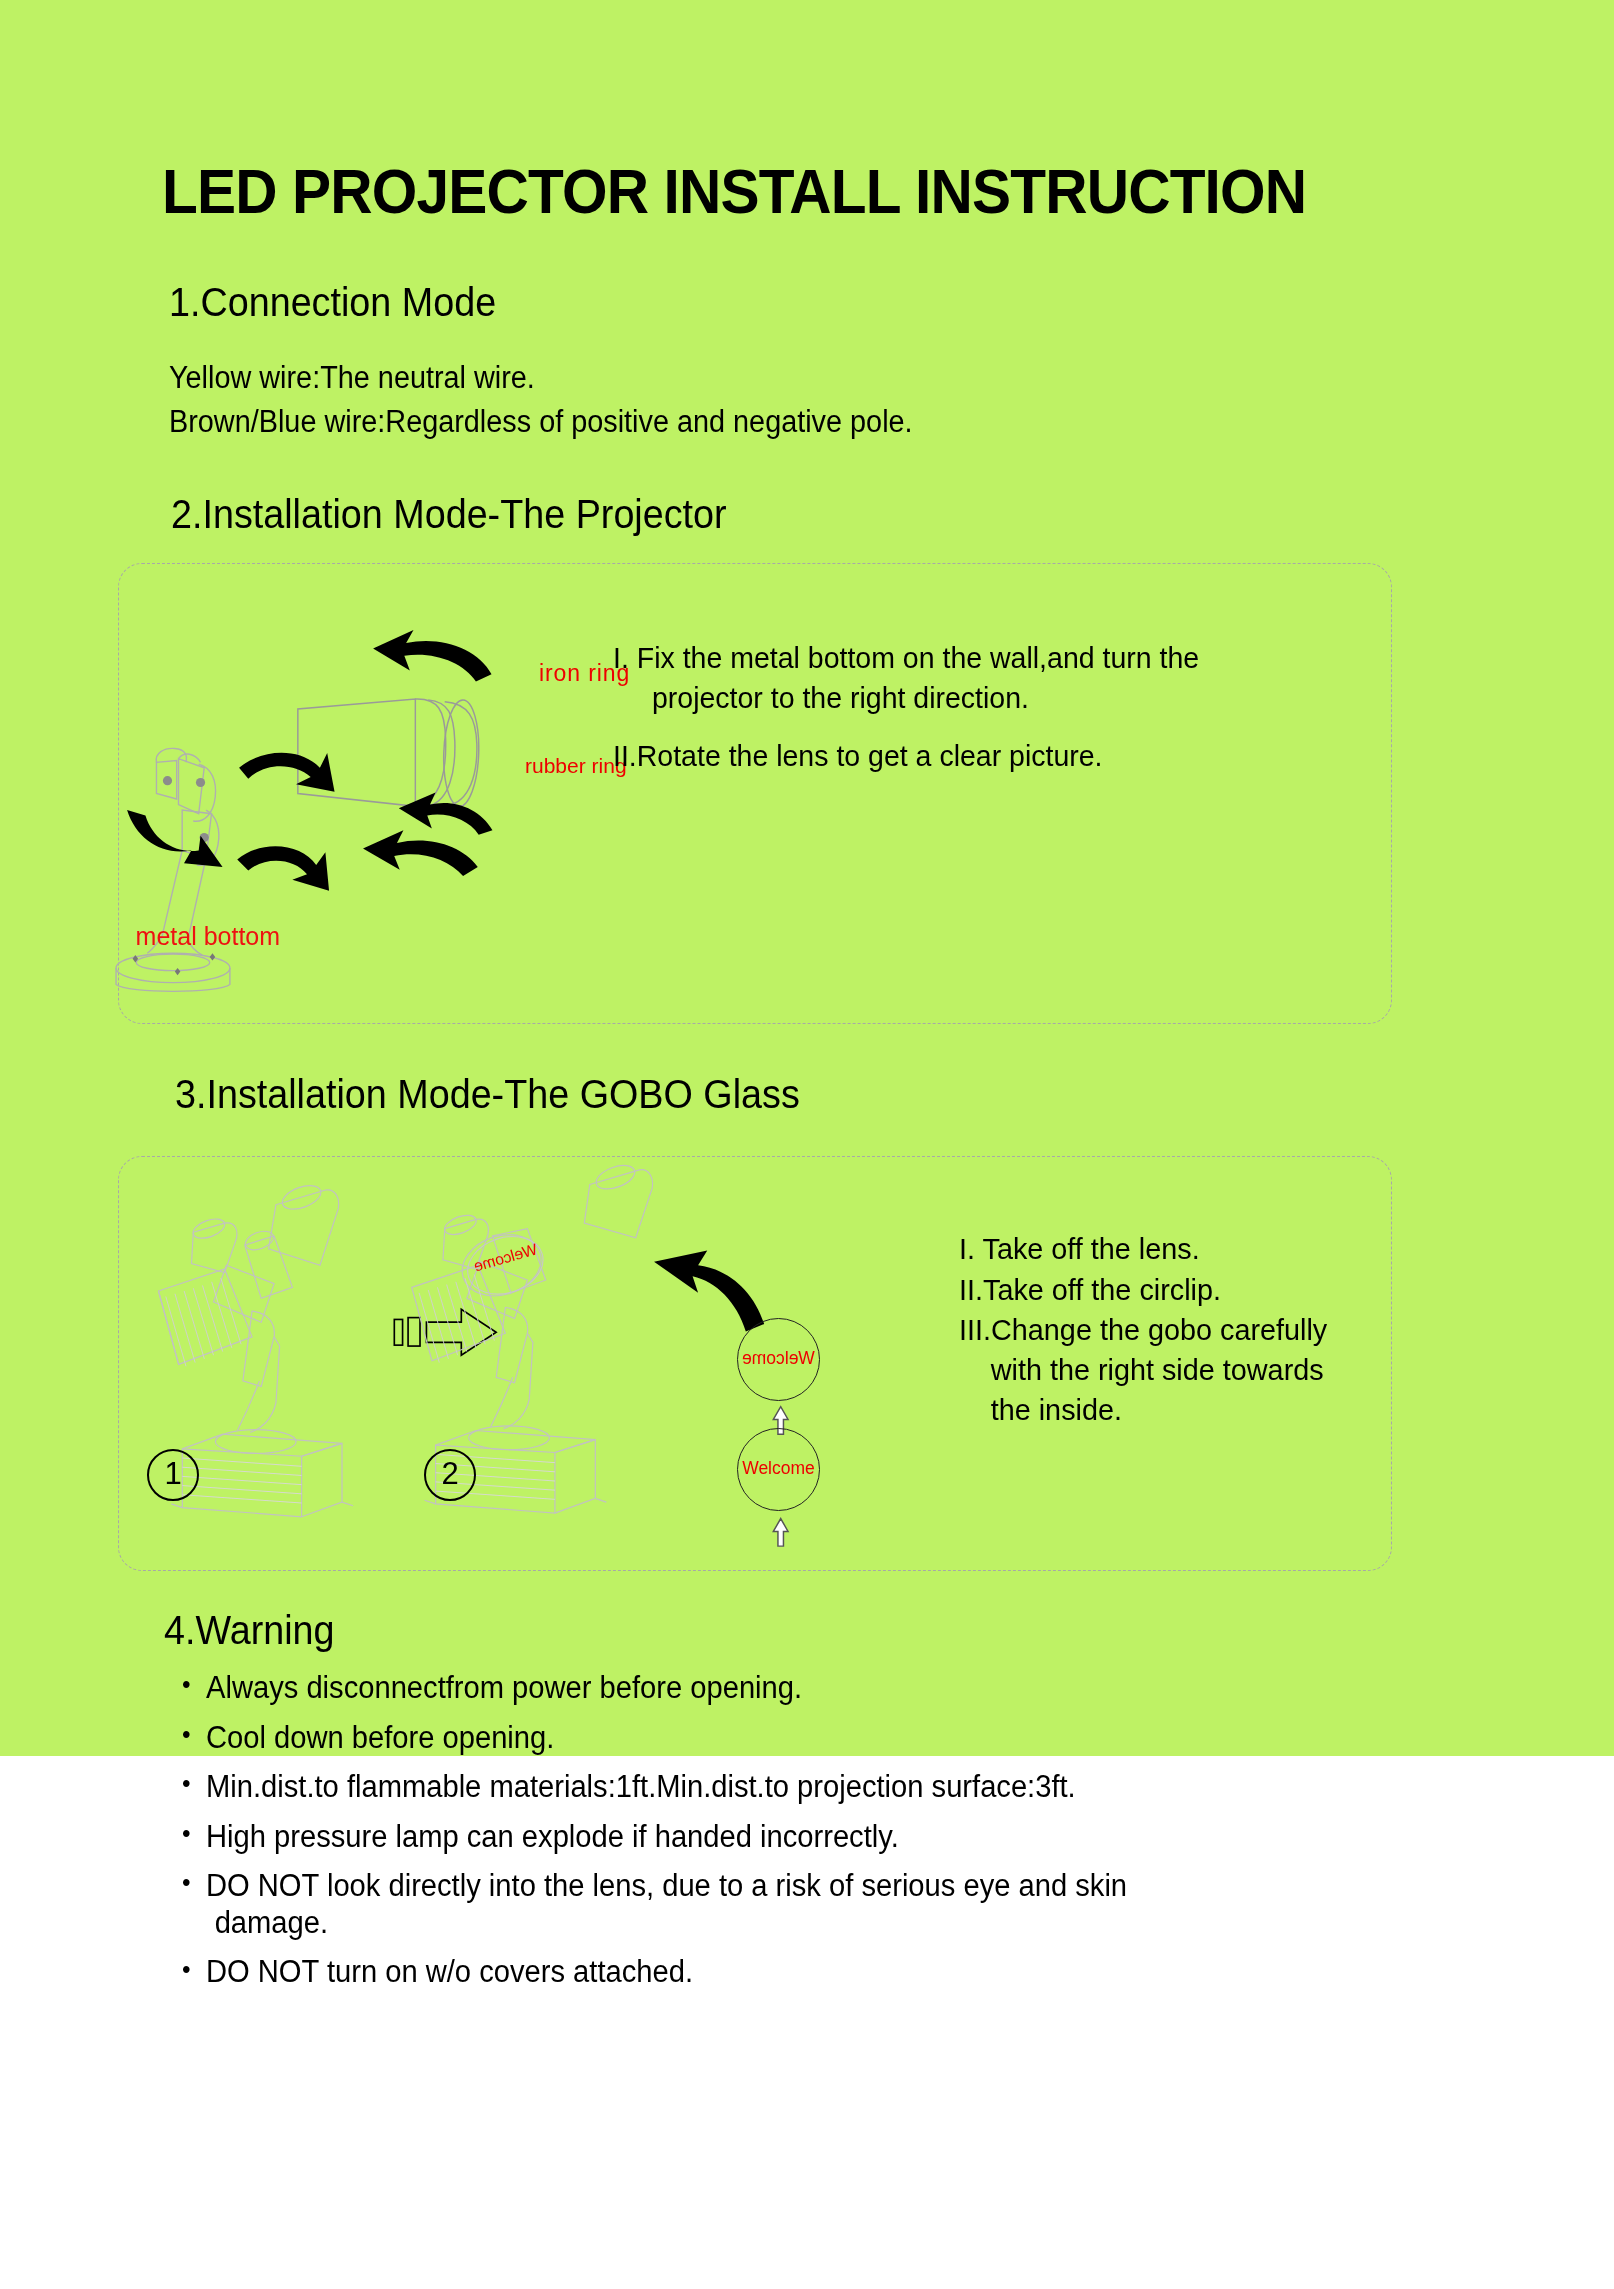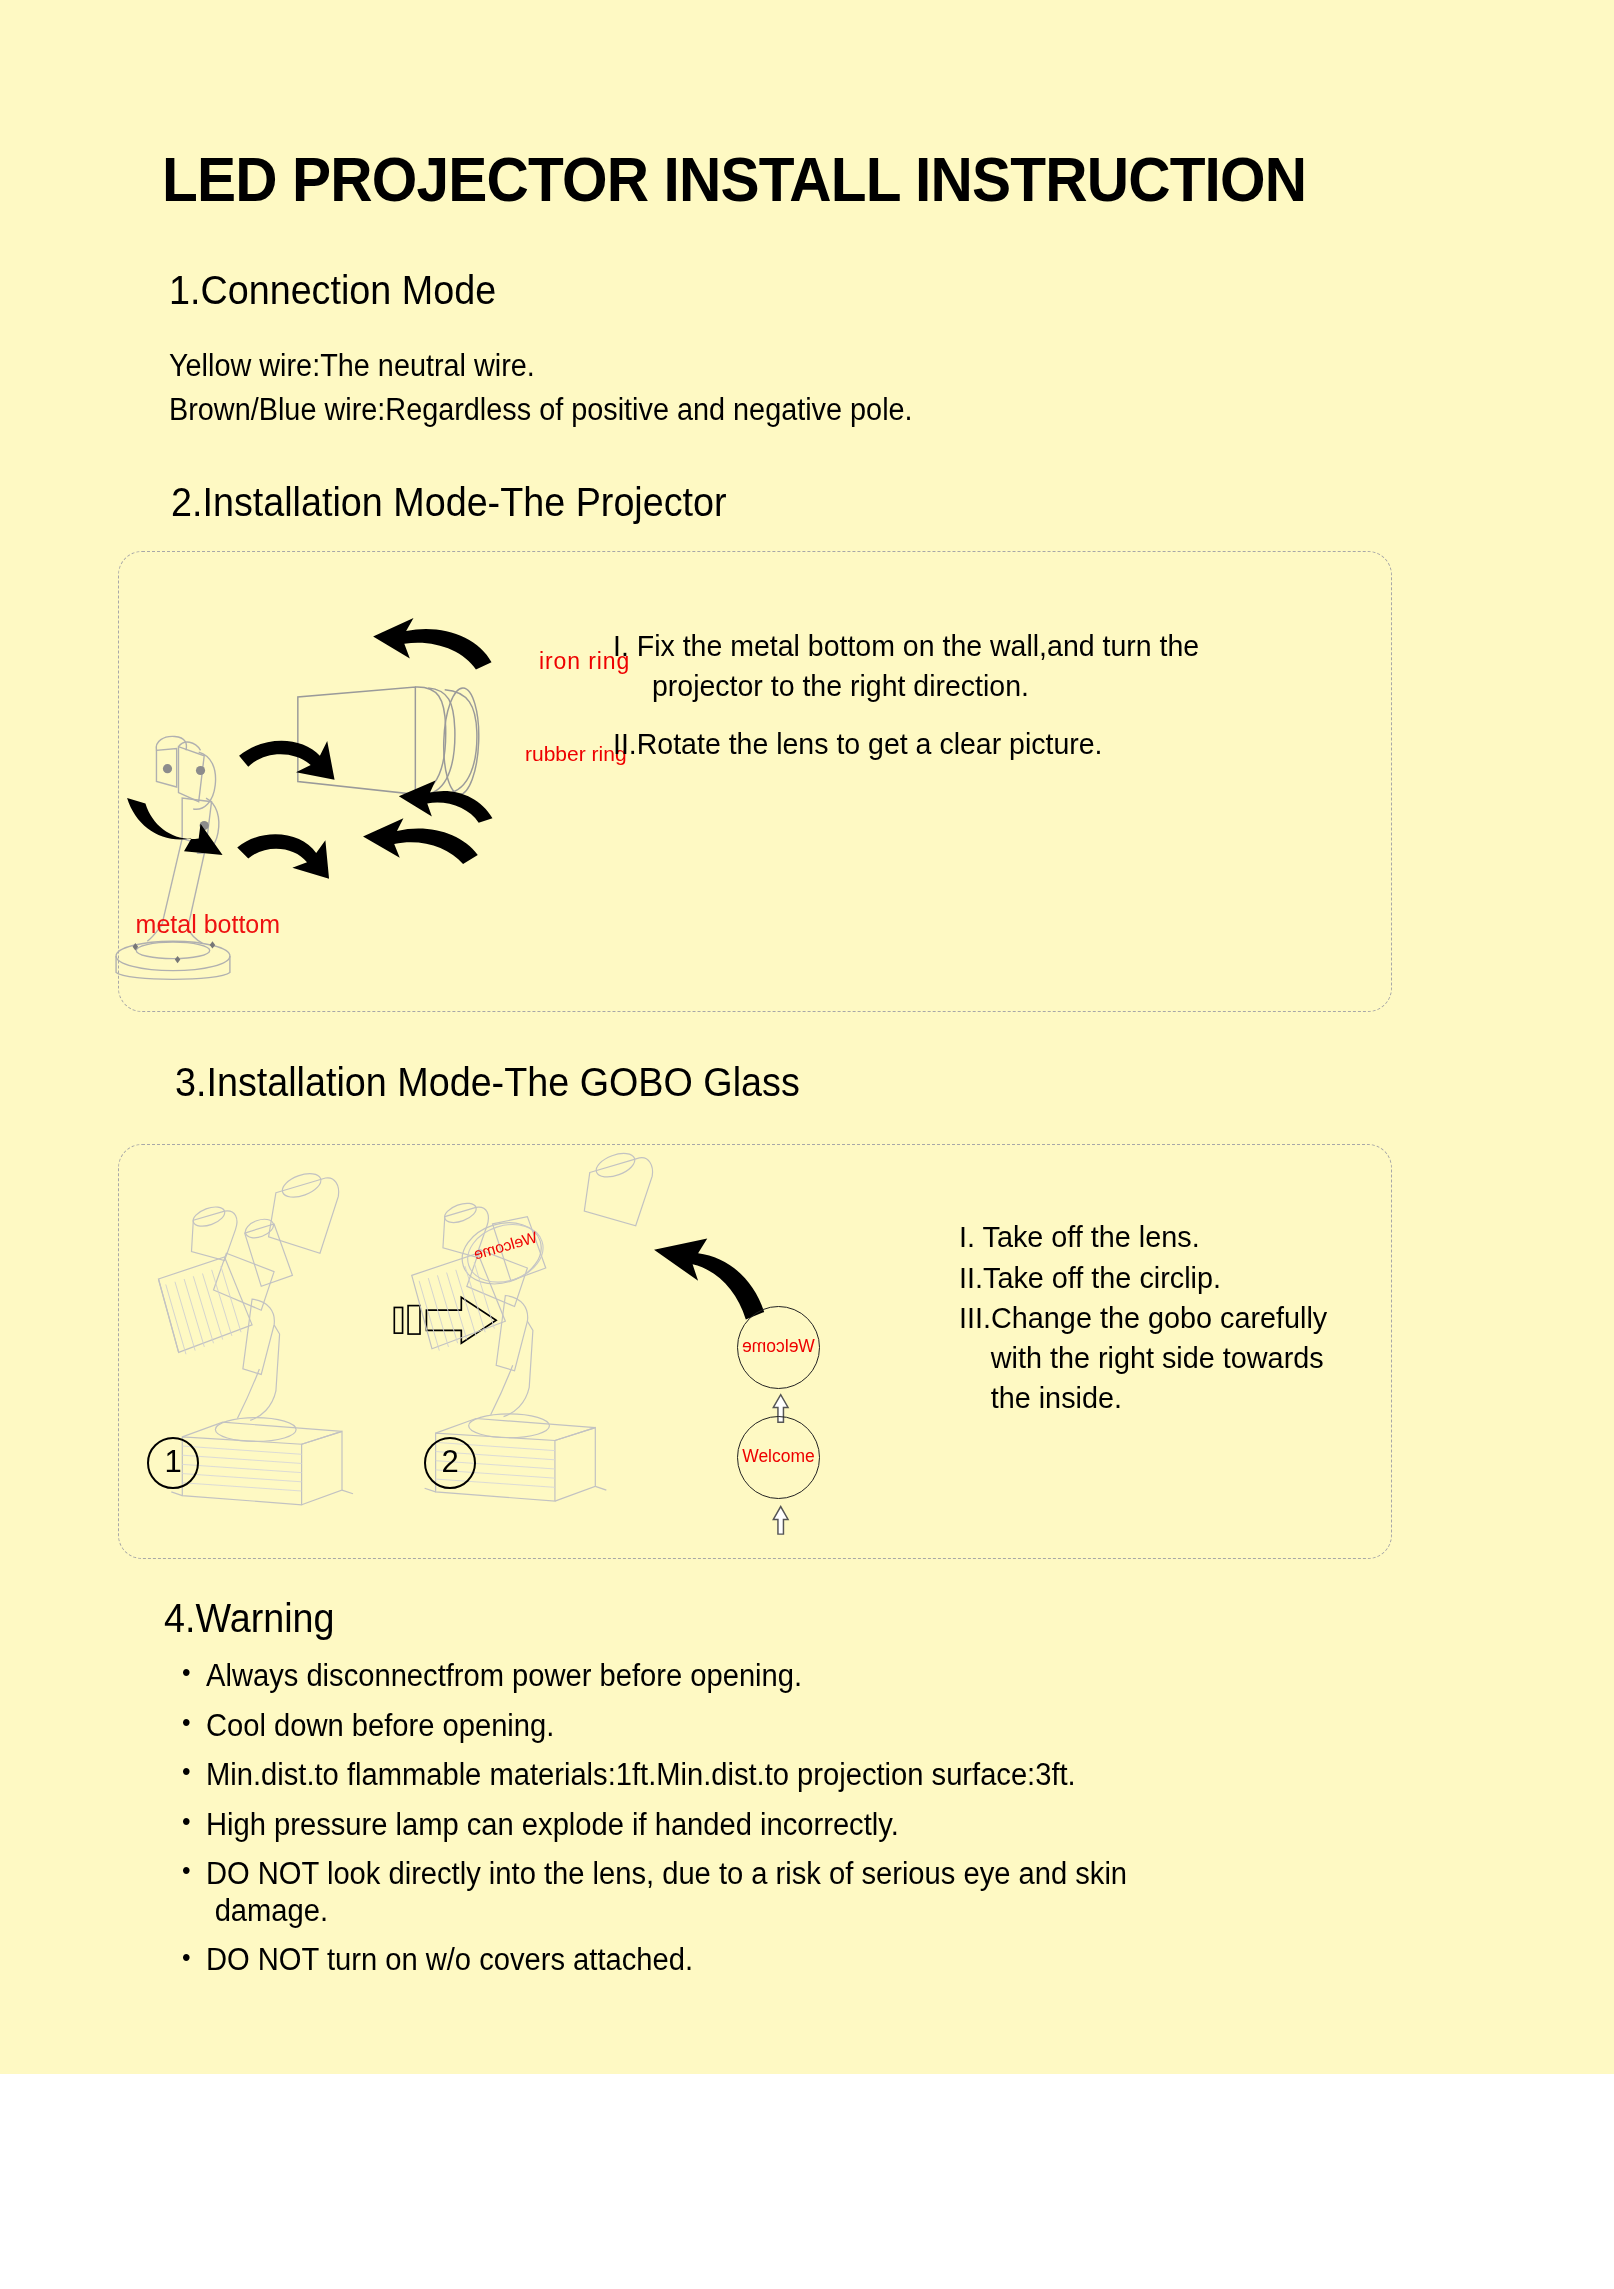--- a/index.html
+++ b/index.html
@@ -11,24 +11,24 @@
     width: 1614px;
     height: 2290px;
     font-family: "Liberation Sans", sans-serif;
     color: #000000;
     position: relative;
     overflow: hidden;
   }
   .page {
     position: relative;
     width: 1614px;
-    height: 2074px;
-    background: #fef9c3;
+    height: 1756px;
+    background: #bef264;
     box-sizing: border-box;
-    padding: 0 162px;
+    padding: 12px 162px;
   }
 
   
   .doc-title {
     margin: 0;
     padding-top: 148px;
     font-size: 63px;
     font-weight: bold;
     letter-spacing: -0.9px;
     line-height: 1.0;

